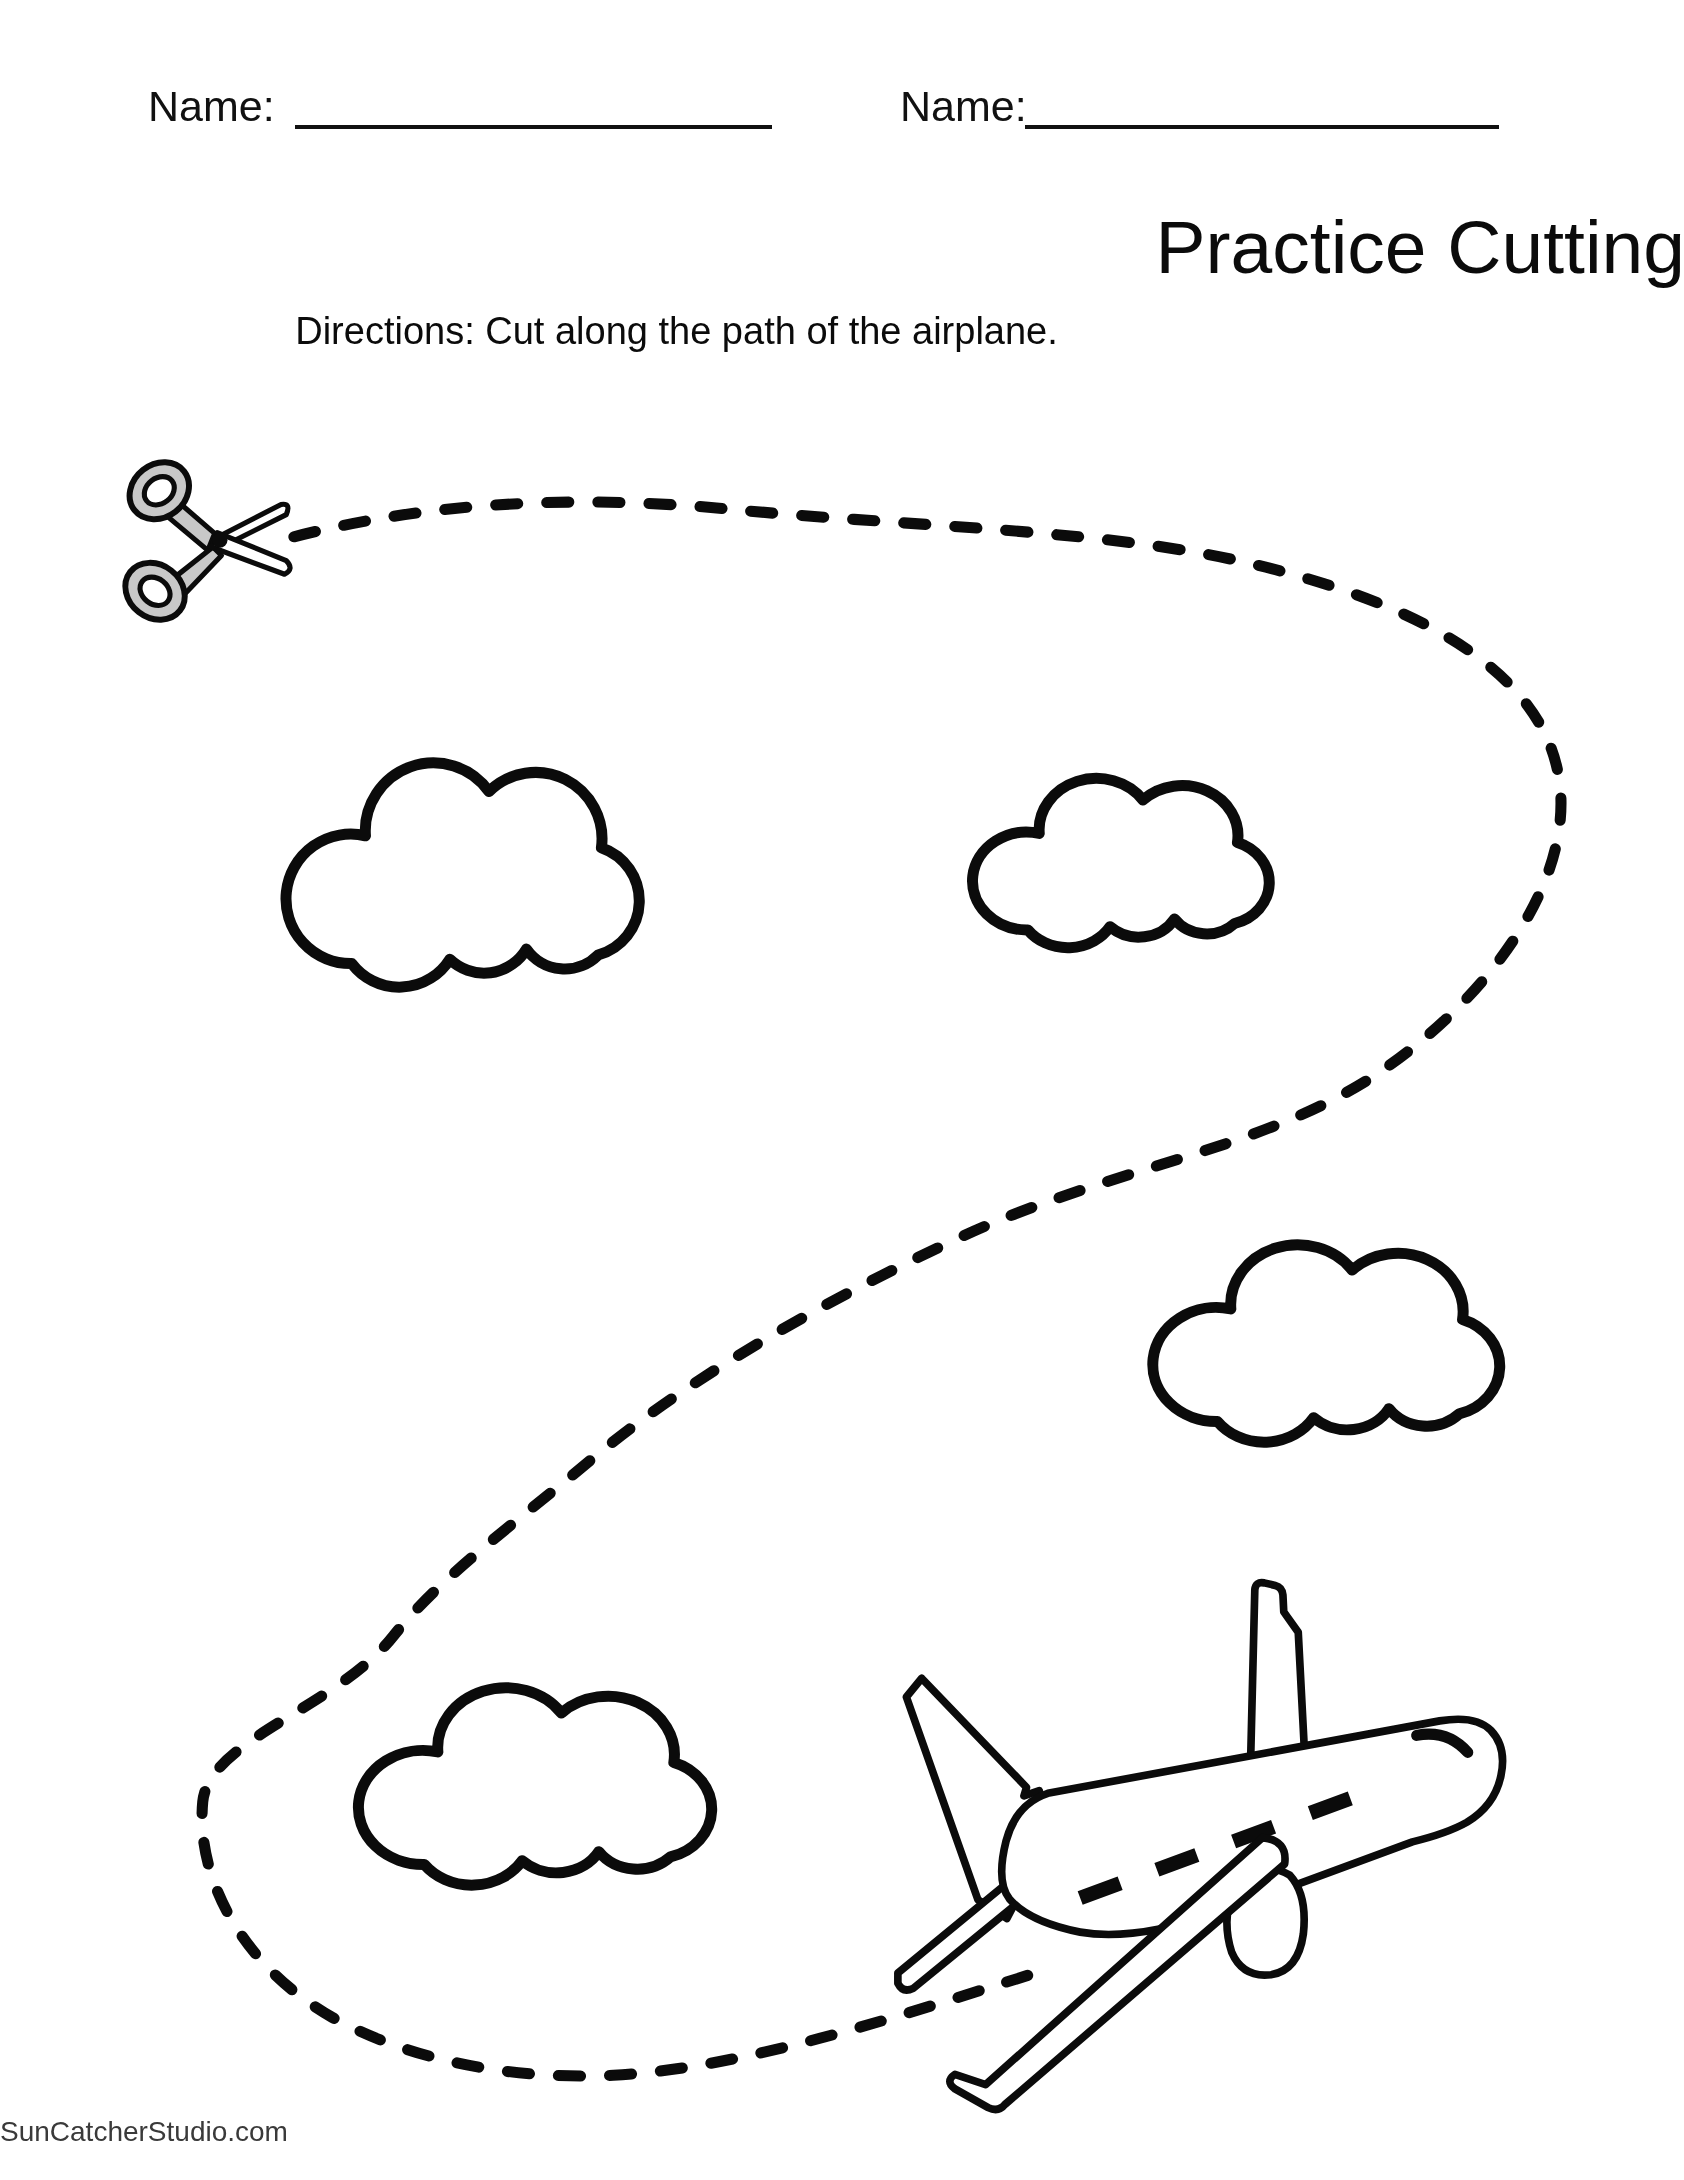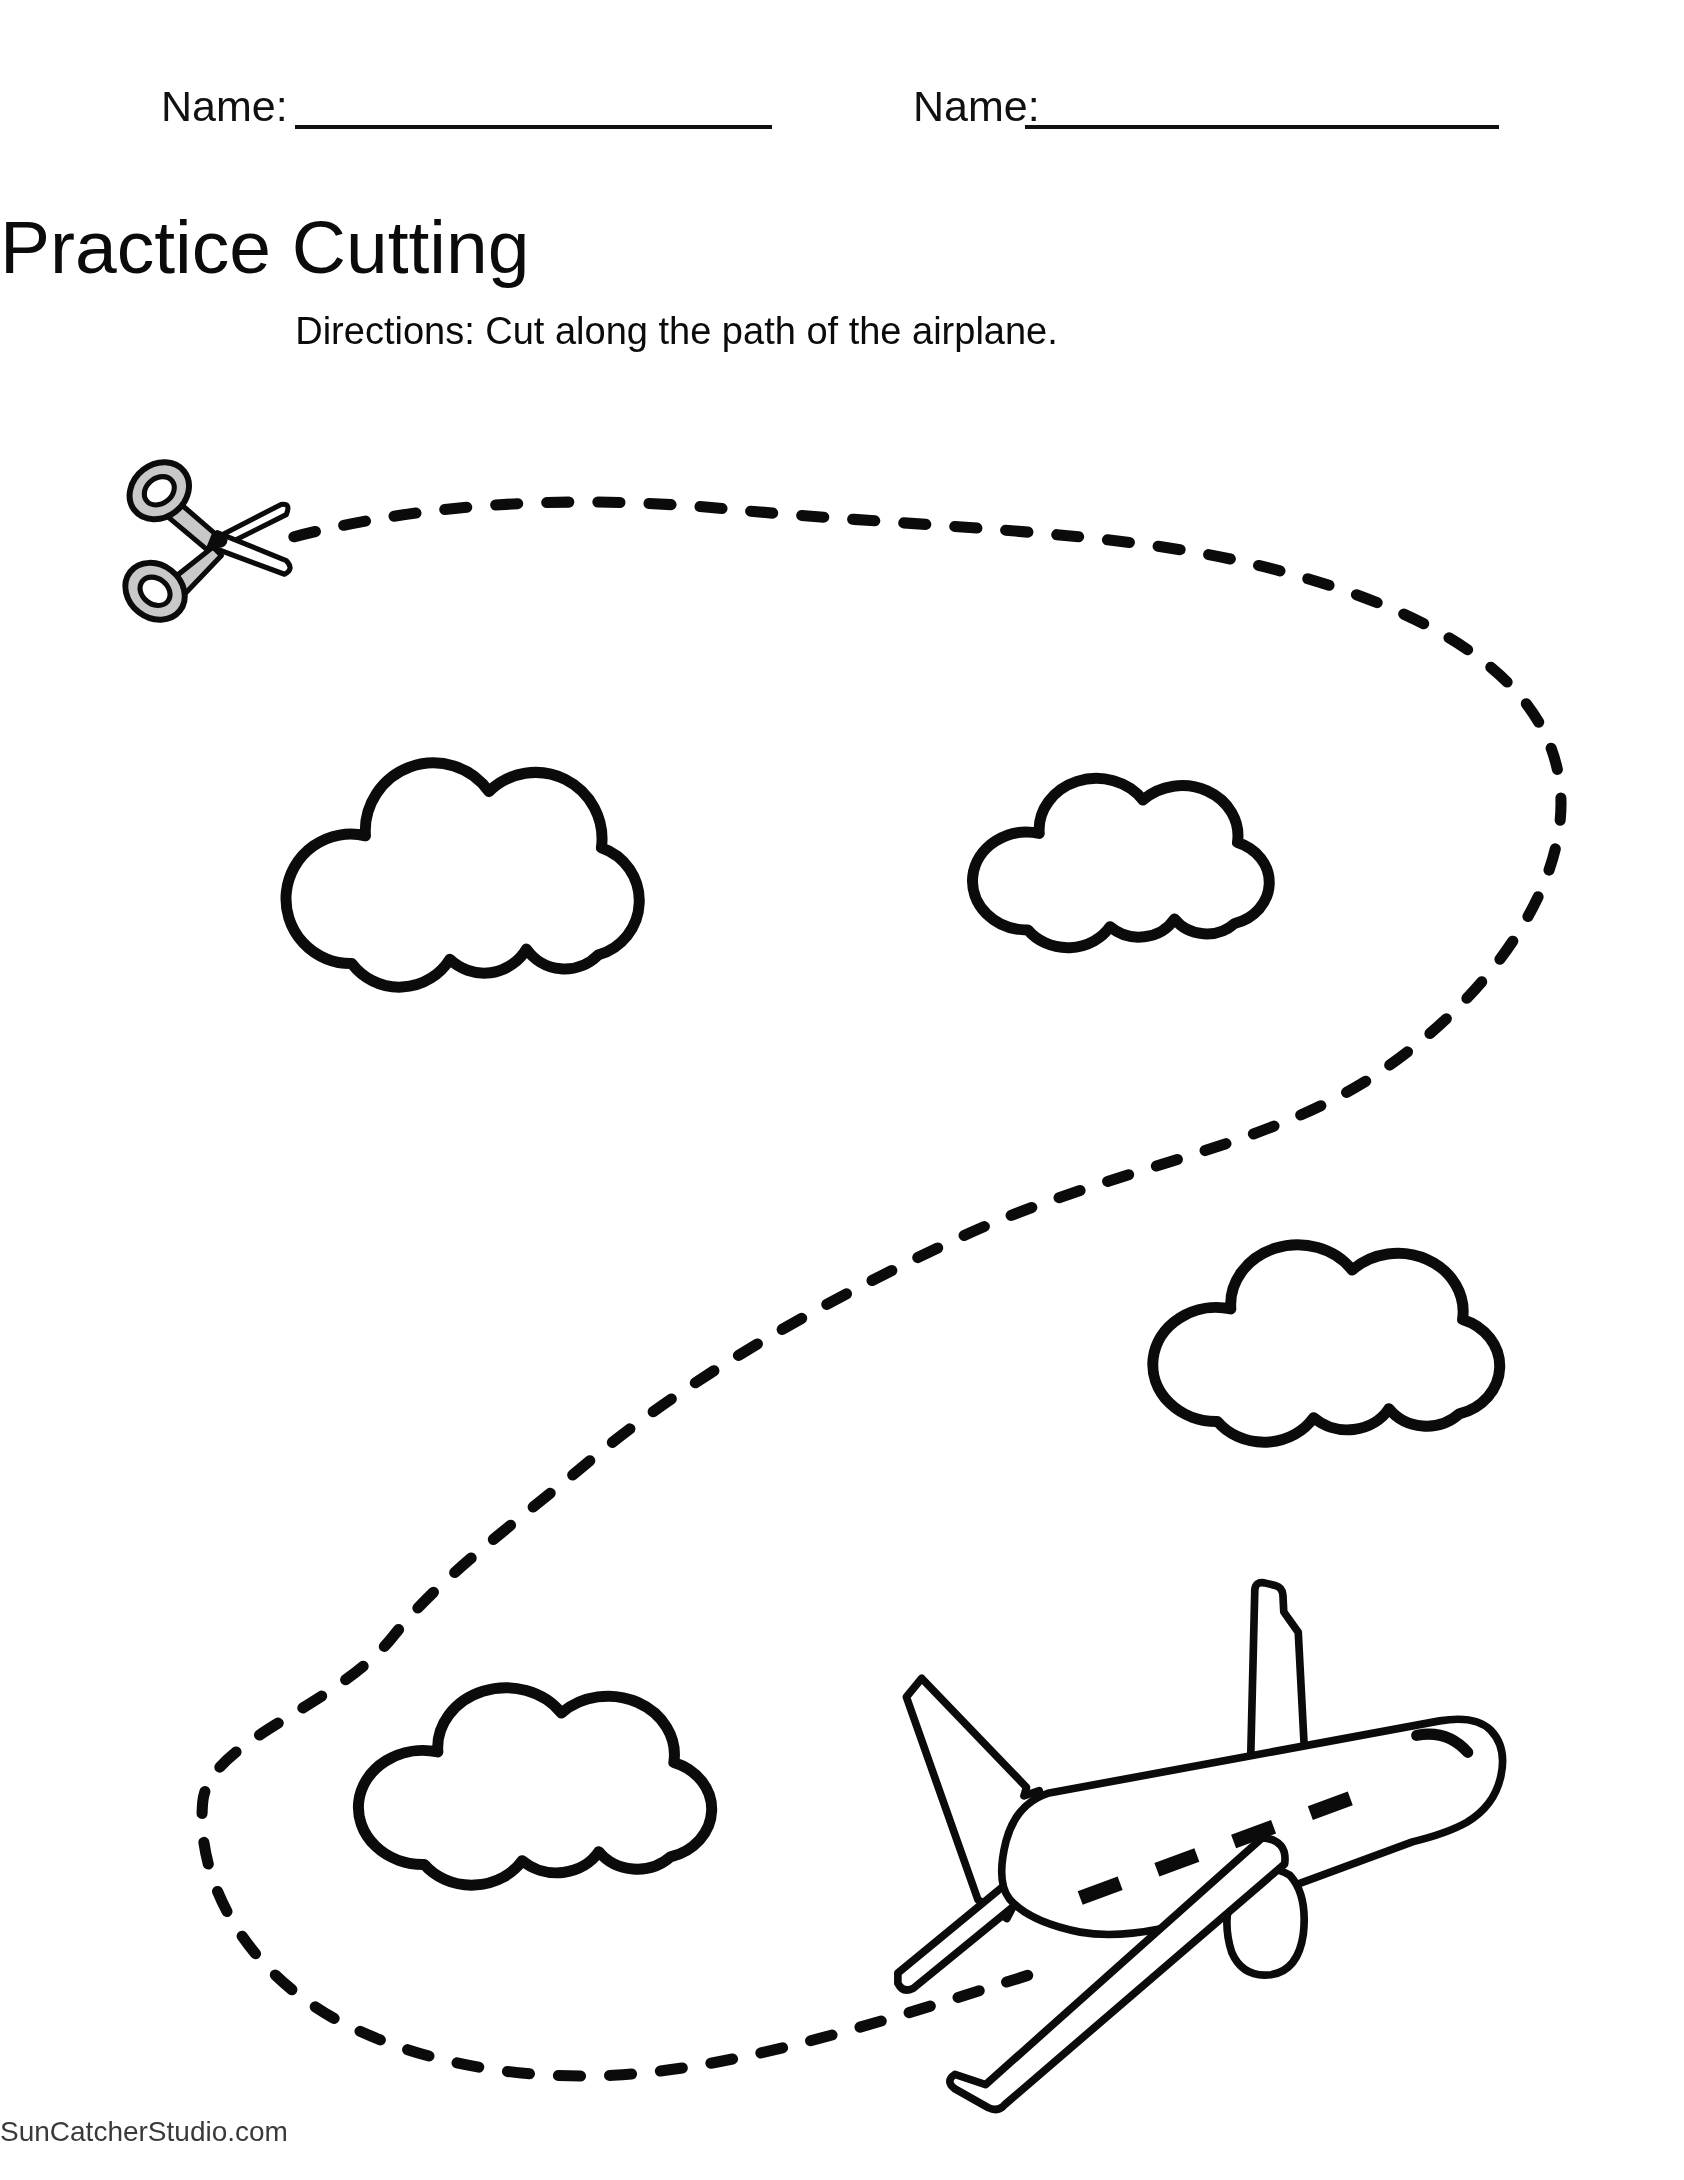--- a/index.html
+++ b/index.html
@@ -12,35 +12,34 @@
     overflow:hidden;
   }
   #page{position:absolute;inset:0;}
   .label{
     position:absolute;
     font-size:43px;
     font-weight:400;
     color:#111111;
     letter-spacing:0px;
     white-space:nowrap;
-    margin-left:13px;
   }
   .writeline{
     position:absolute;
     border-bottom:4.3px solid #111111;
     height:0;
   }
   #name-label{left:148px;top:82px;}
   #name-line{left:295px;top:125px;width:477px;}
   #date-label{left:900px;top:82px;}
   #date-line{left:1025px;top:125px;width:474px;}
   #worksheet-title{
     position:absolute;
     left:0;top:204px;width:1685px;
-    text-align:left;
+    text-align:right;
     font-size:75px;
     font-weight:400;
     color:#0b0b0b;
   }
   #worksheet-directions{
     position:absolute;
     left:0;top:310px;width:1353px;
     text-align:center;
     font-size:38px;
     font-weight:400;

